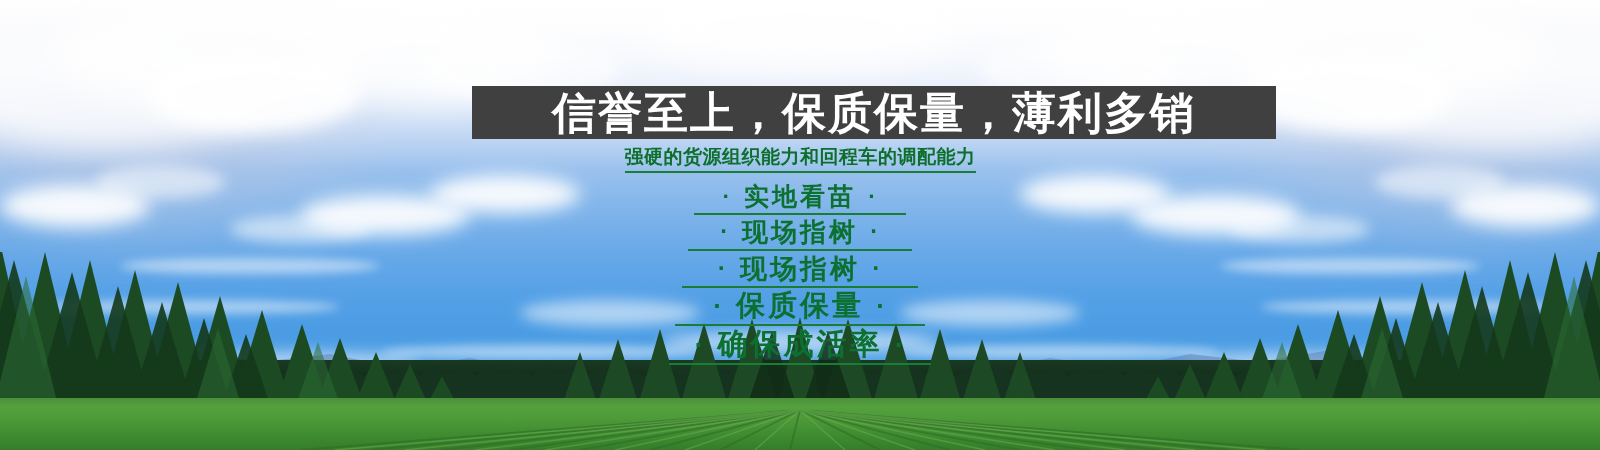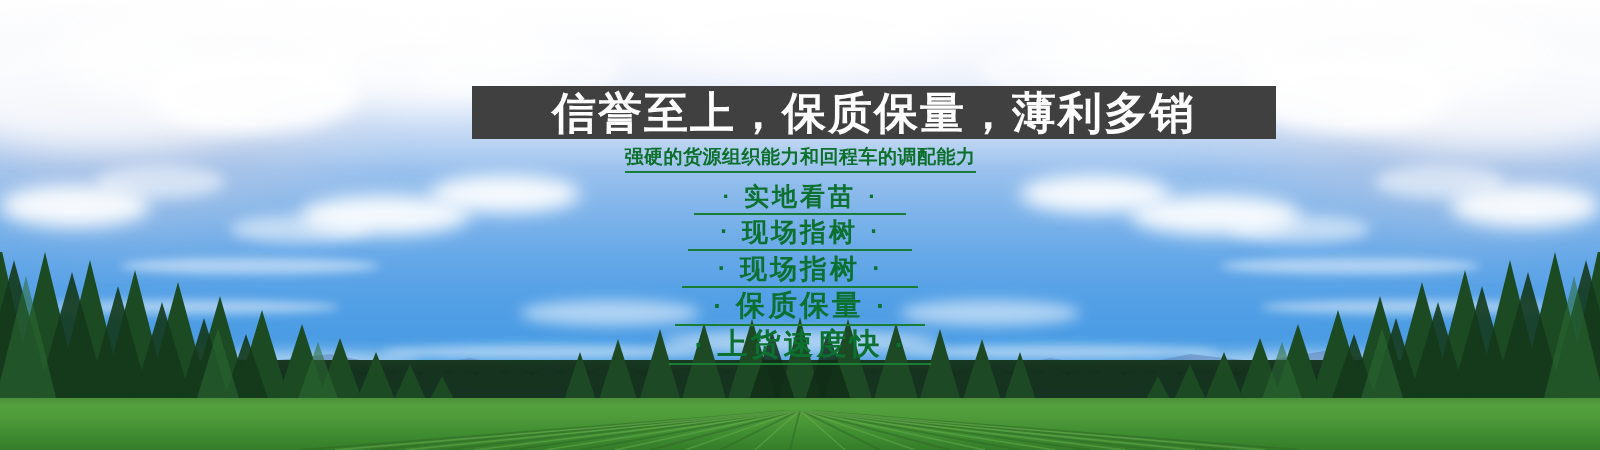--- a/index.html
+++ b/index.html
@@ -370,19 +370,19 @@
       </div>
 
       <div class="feature f3">
         <span class="dot">·</span>
         <span class="label">保质保量</span>
         <span class="dot">·</span>
       </div>
 
       <div class="feature f4">
         <span class="dot">·</span>
-        <span class="label">上货速度快</span>
+        <span class="label">确保成活率</span>
         <span class="dot">·</span>
       </div>
 
     </div>
   </div>
 </div>
 
 </body></html>

